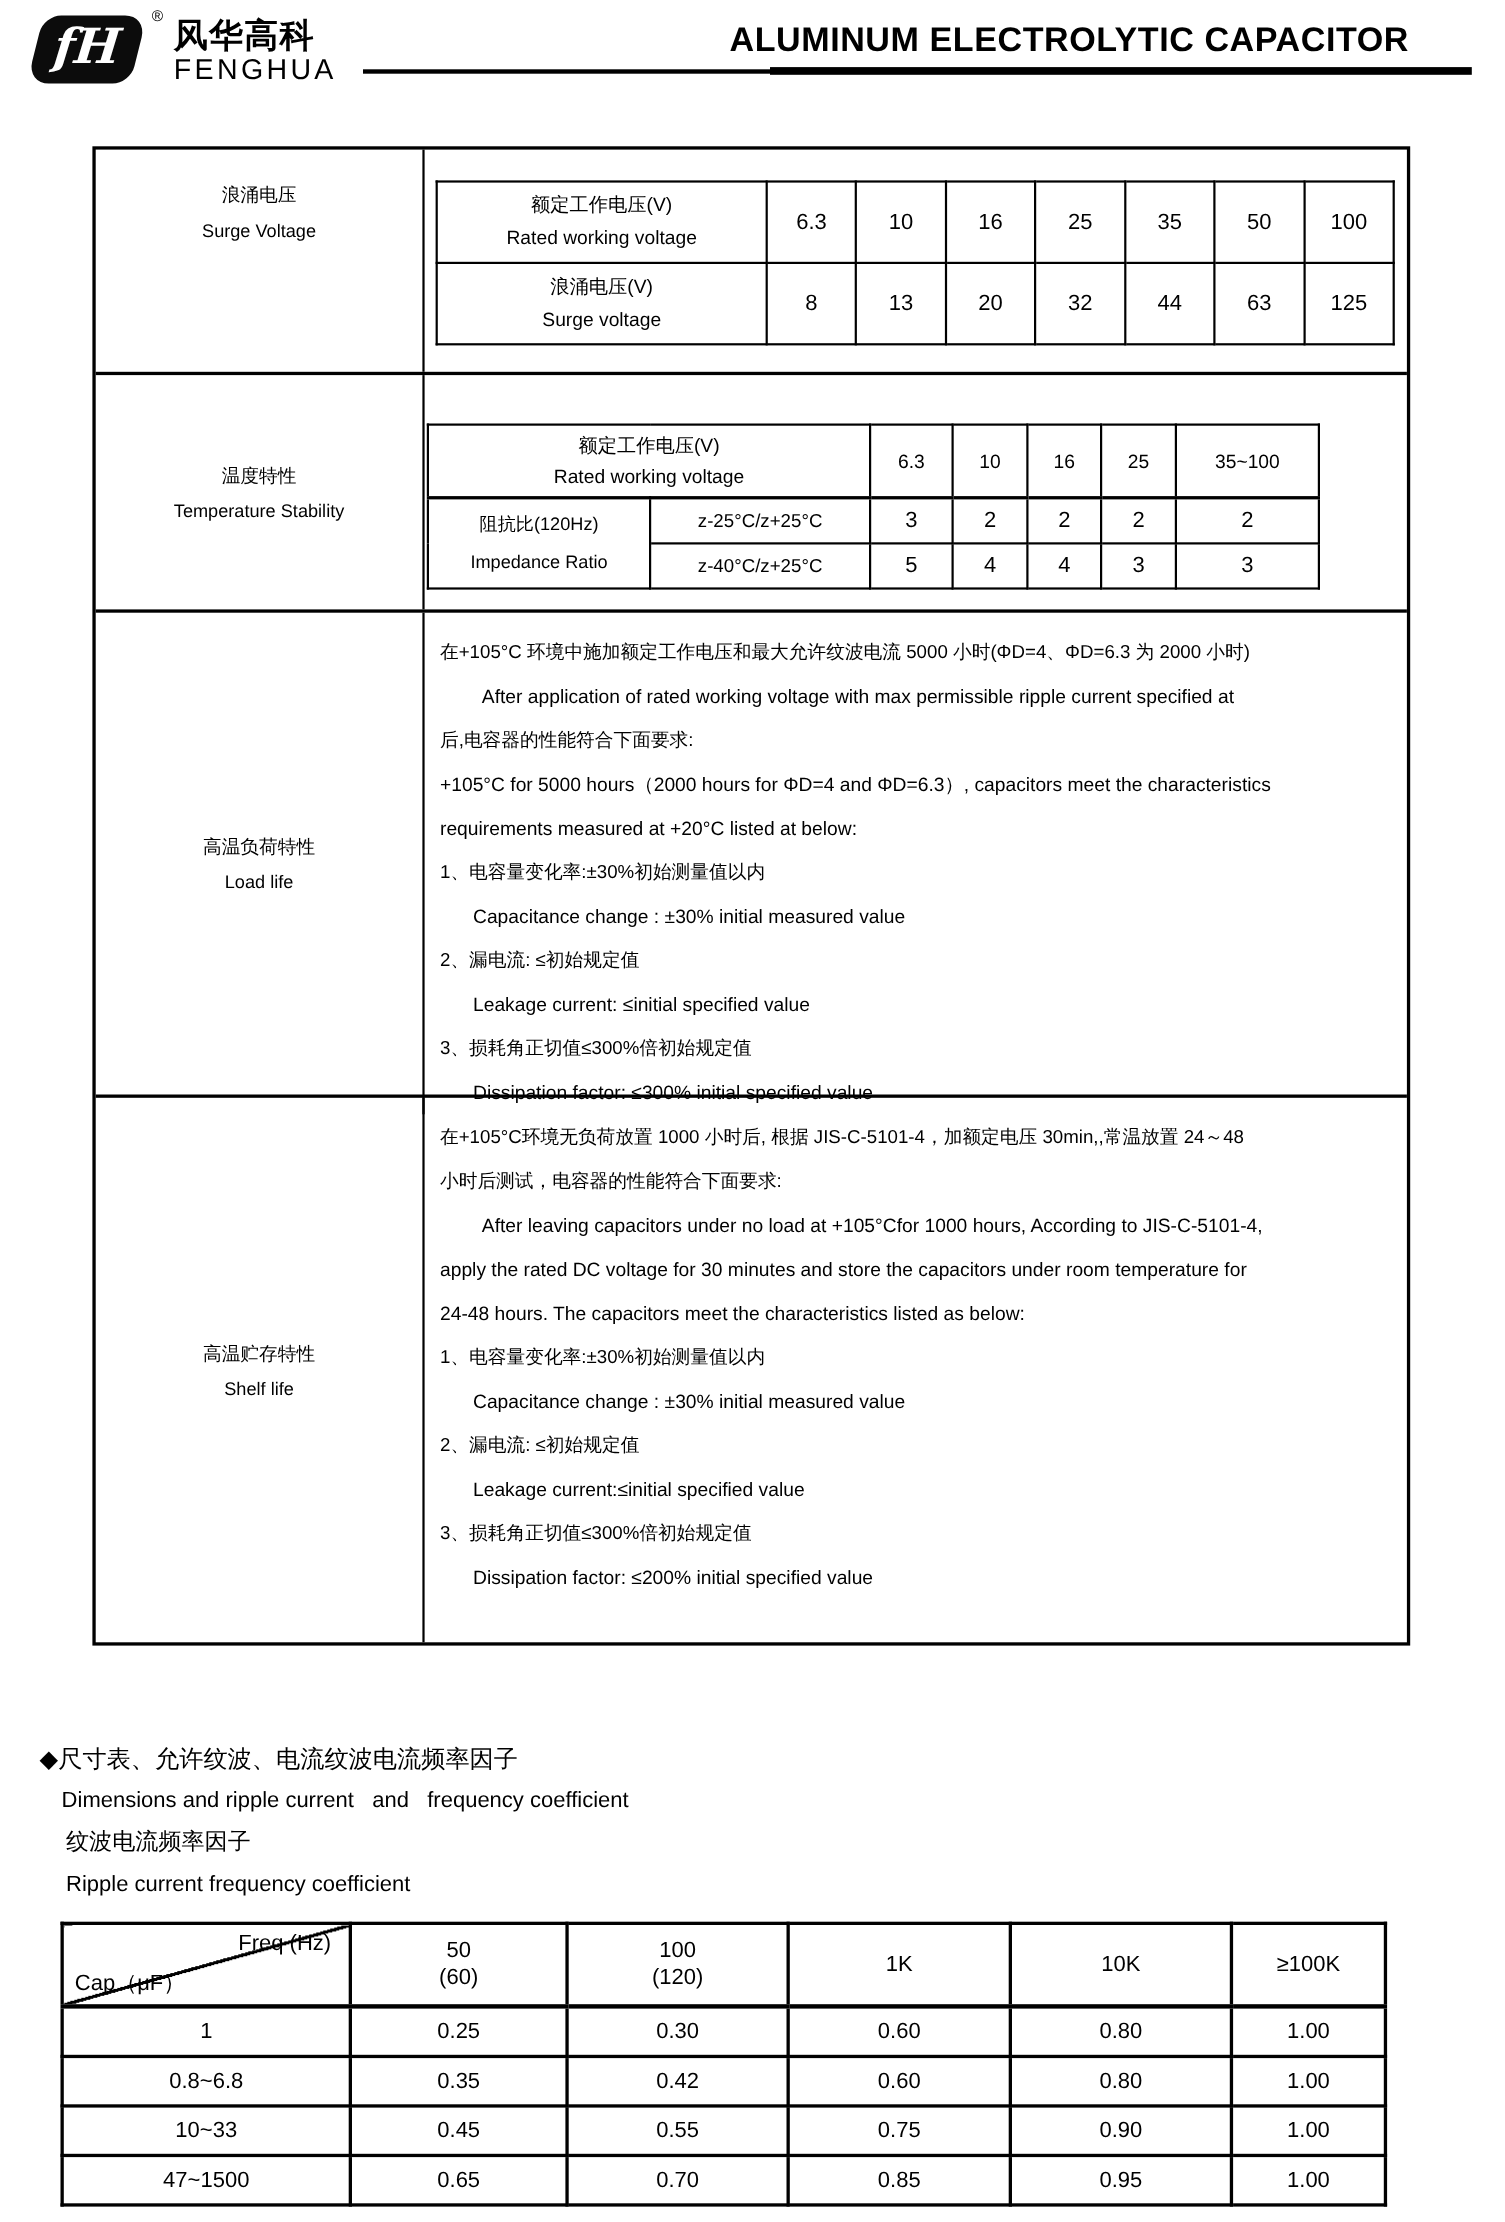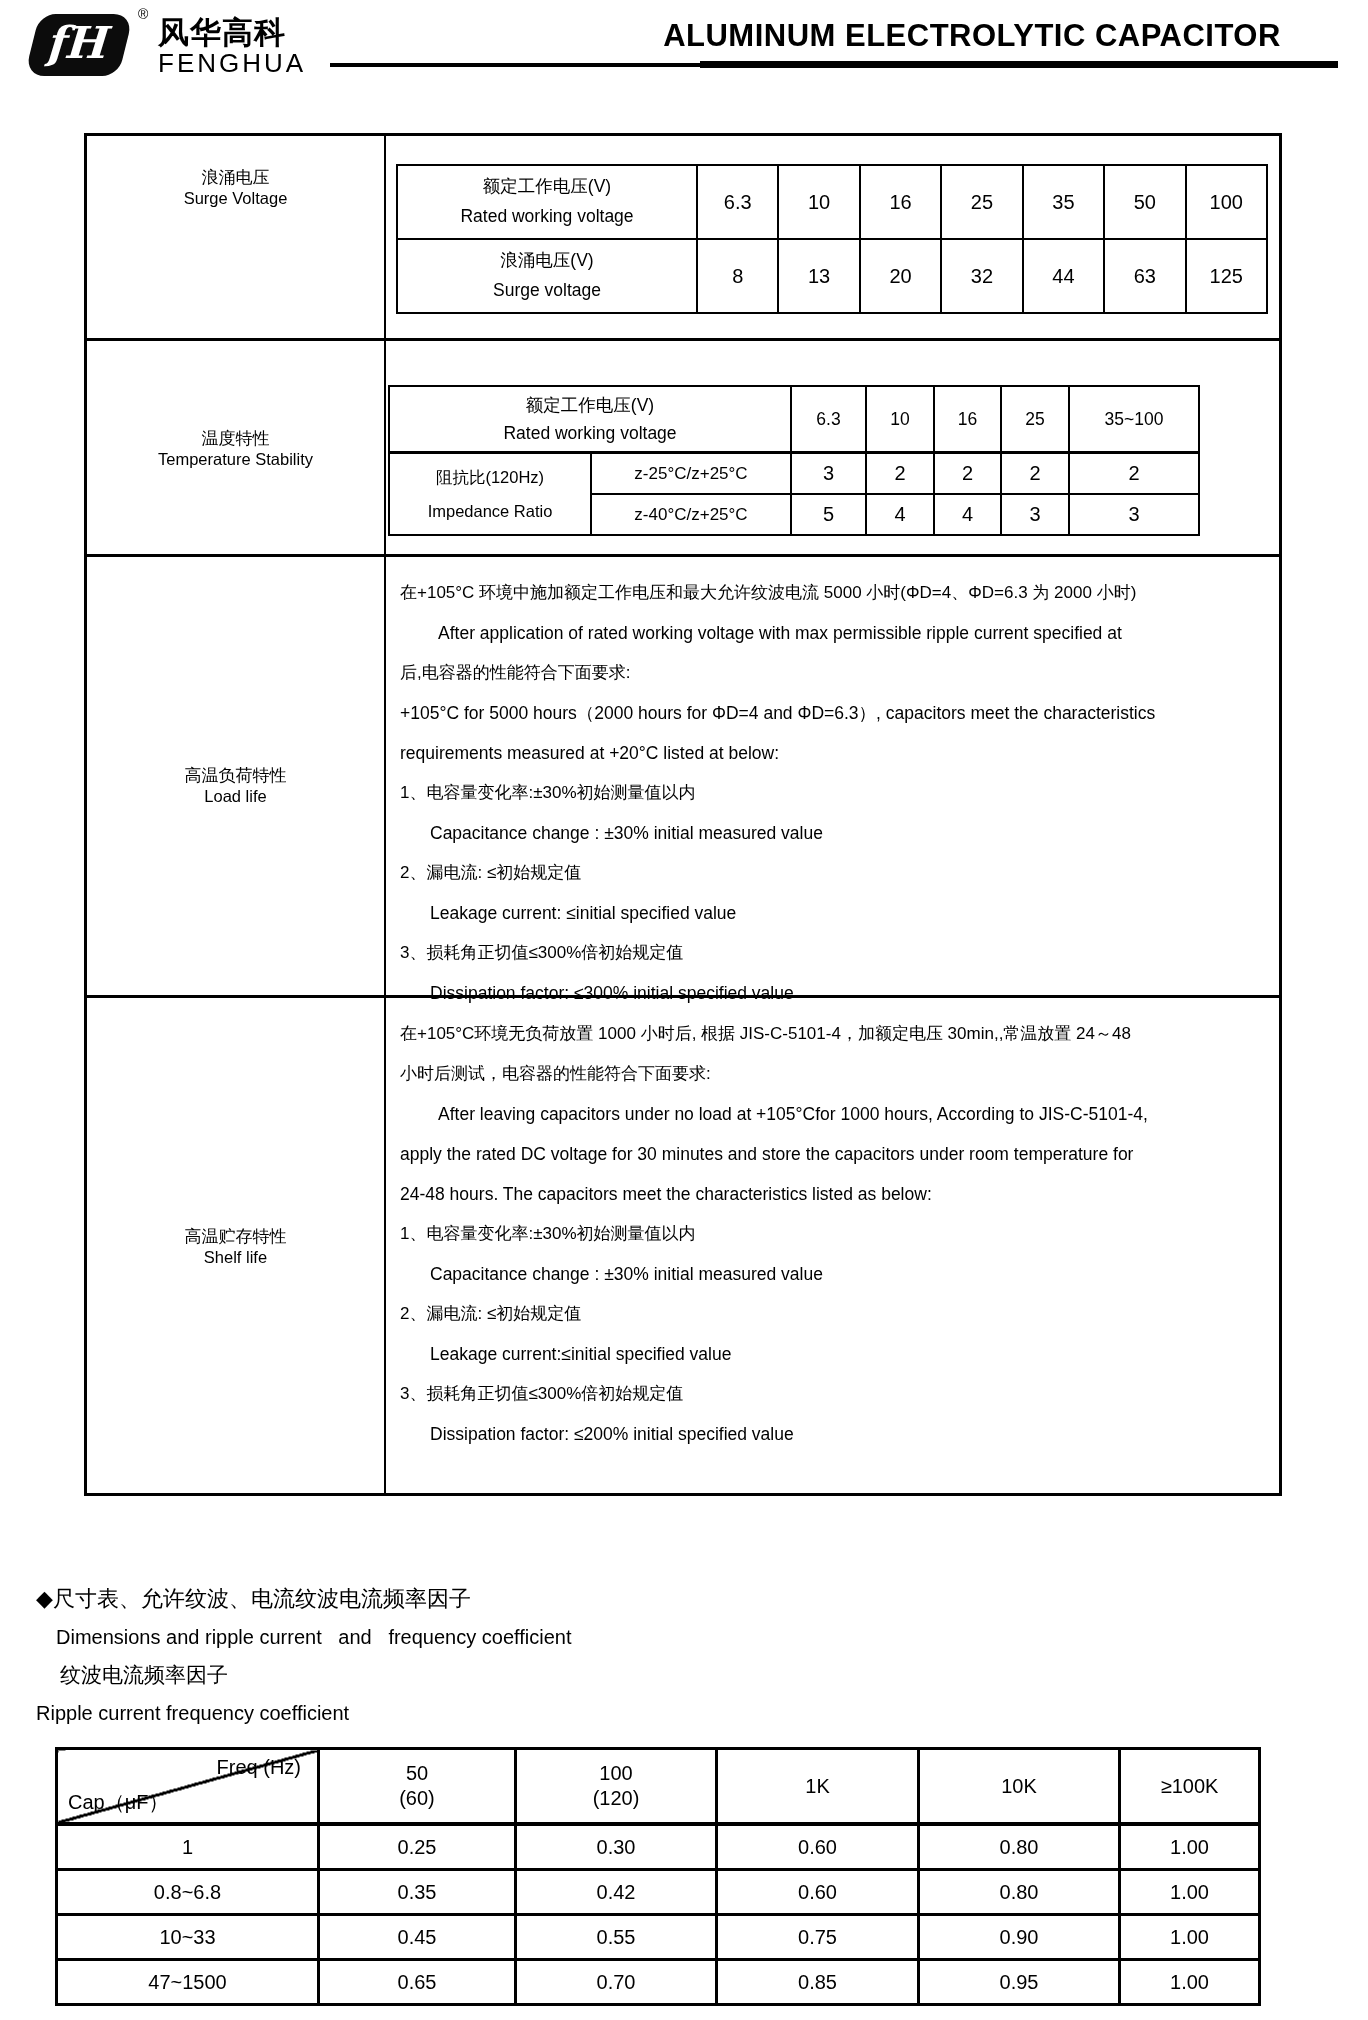--- a/index.html
+++ b/index.html
@@ -18,21 +18,21 @@
   .title{position:absolute;left:600px;top:18px;width:744px;margin:0;text-align:center;
          font-size:31px;font-weight:bold;letter-spacing:0.5px;}
   .rule-a{position:absolute;left:330px;top:63px;width:380px;height:4px;background:#000;}
   .rule-b{position:absolute;left:700px;top:61px;width:638px;height:7px;background:#000;}
 
   
   .spec{position:absolute;left:84px;top:133px;width:1198px;border:3px solid #000;box-sizing:border-box;}
   .spec-row{display:grid;grid-template-columns:299px 1fr;border-bottom:3px solid #000;}
   .spec-row:last-child{border-bottom:none;}
   .spec-label{border-right:2px solid #000;display:flex;flex-direction:column;align-items:center;
-              justify-content:center;text-align:center;}
+              justify-content:center;gap:12px;text-align:center;}
   .spec-label .cn{font-size:17px;}
   .spec-label .en{font-size:16.5px;}
   .row-surge{height:202px;} .row-temp{height:213px;} .row-load{height:438px;} .row-shelf{height:495px;}
   .row-surge .spec-label{justify-content:flex-start;padding-top:30px;}
   .spec-content{position:relative;}
 
   table{border-collapse:collapse;}
   .surge-table{position:absolute;left:10px;top:28px;width:872px;table-layout:fixed;border:2px solid #000;}
   .surge-table td{border:2px solid #000;text-align:center;vertical-align:middle;height:70px;font-size:20px;}
   .surge-table td.hdr{font-size:17.5px;line-height:1.7;}
@@ -50,21 +50,21 @@
   .cell-text .line.en{font-size:17.5px;}
   .ind1{padding-left:38px;}
   .ind2{padding-left:30px;}
 
   
   .section-heading{position:absolute;left:36px;top:1580px;}
   .sh{line-height:38px;white-space:pre;}
   .sh1{font-size:22px;}
   .sh2{font-size:20px;margin-left:20px;}
   .sh3{font-size:21px;margin-left:24px;}
-  .sh4{font-size:20px;}
+  .sh4{font-size:20px;margin-left:24px;}
 
   
   .freq-table{position:absolute;left:55px;top:1747px;width:1206px;table-layout:fixed;border:3px solid #000;}
   .freq-table td{border:3px solid #000;text-align:center;vertical-align:middle;font-size:20px;}
   .freq-table tr.fh td{height:70px;border-bottom:4px solid #000;}
   .freq-table tr.fr td{height:40px;}
   .freq-table .l2{line-height:1.25;}
   td.corner{position:relative;background-image:linear-gradient(to bottom right,
             transparent calc(50% - 1.5px),#000 calc(50% - 1.5px),#000 calc(50% + 1.5px),
             transparent calc(50% + 1.5px));}

